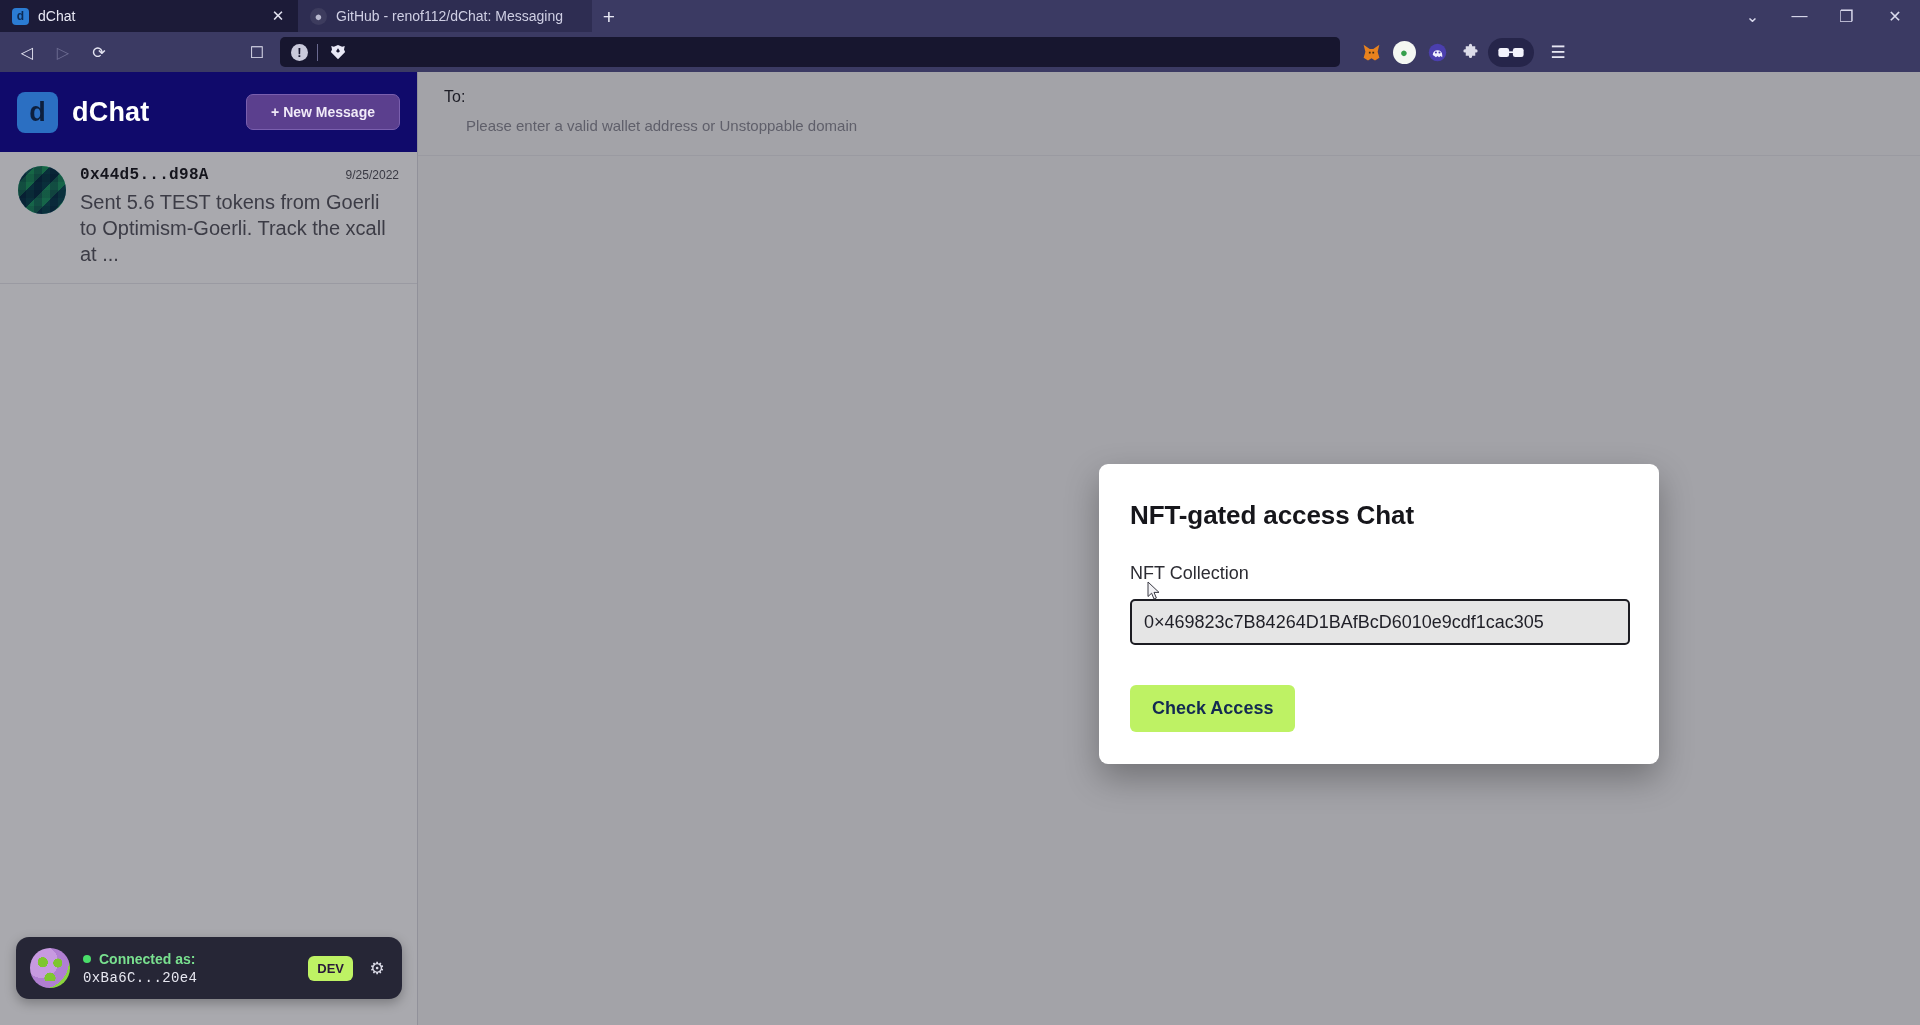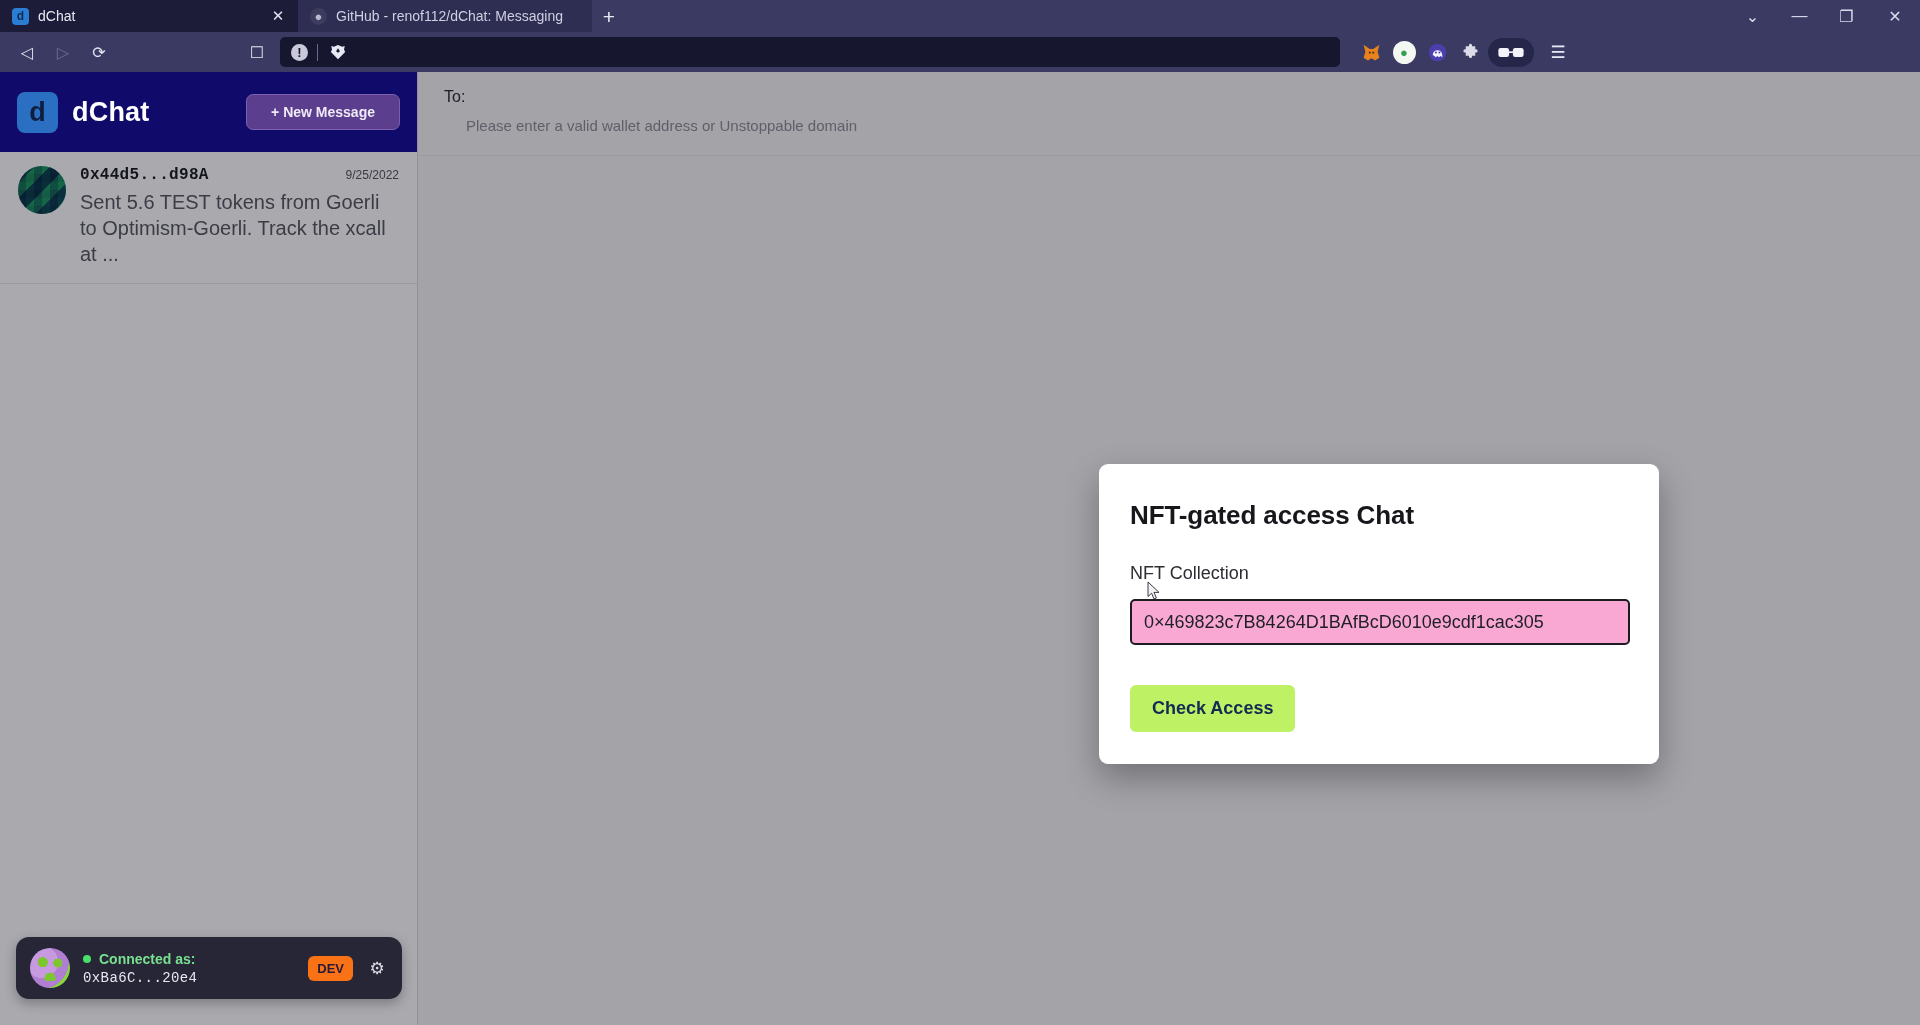--- a/index.html
+++ b/index.html
@@ -290,21 +290,21 @@
     background: #4ade6a; flex: 0 0 8px;
   }
   .wallet-status {
     color: #79e08f; font-size: 14px; font-weight: bold;
   }
   .wallet-addr {
     font-family: "Liberation Mono", monospace;
     font-size: 14px; color: #e7e7f0; letter-spacing: .4px; margin-top: 3px;
   }
   .dev-badge {
-    background: #f97316;
+    background: #bef264;
     color: #2a1a3a;
     font-size: 13px; font-weight: bold;
     padding: 5px 9px; border-radius: 6px;
     flex: 0 0 auto;
   }
   .gear-icon {
     width: 22px; height: 22px;
     display: flex; align-items: center; justify-content: center;
     color: #dcdce8; font-size: 17px; flex: 0 0 22px;
     cursor: pointer;
@@ -348,21 +348,21 @@
   }
   .field-input {
     width: 500px;
     height: 46px;
     border: 2px solid #1c1c22;
     border-radius: 5px;
     padding: 0 12px;
     font-size: 18px;
     color: #1f1f27;
     font-family: "Liberation Sans", sans-serif;
-    background: #f9a8d4;
+    background: #e5e5e5;
     outline: none;
   }
   .check-btn {
     margin-top: 40px;
     background: #bef264;
     border: none;
     border-radius: 6px;
     color: #132a52;
     font-size: 18px;
     font-weight: bold;

